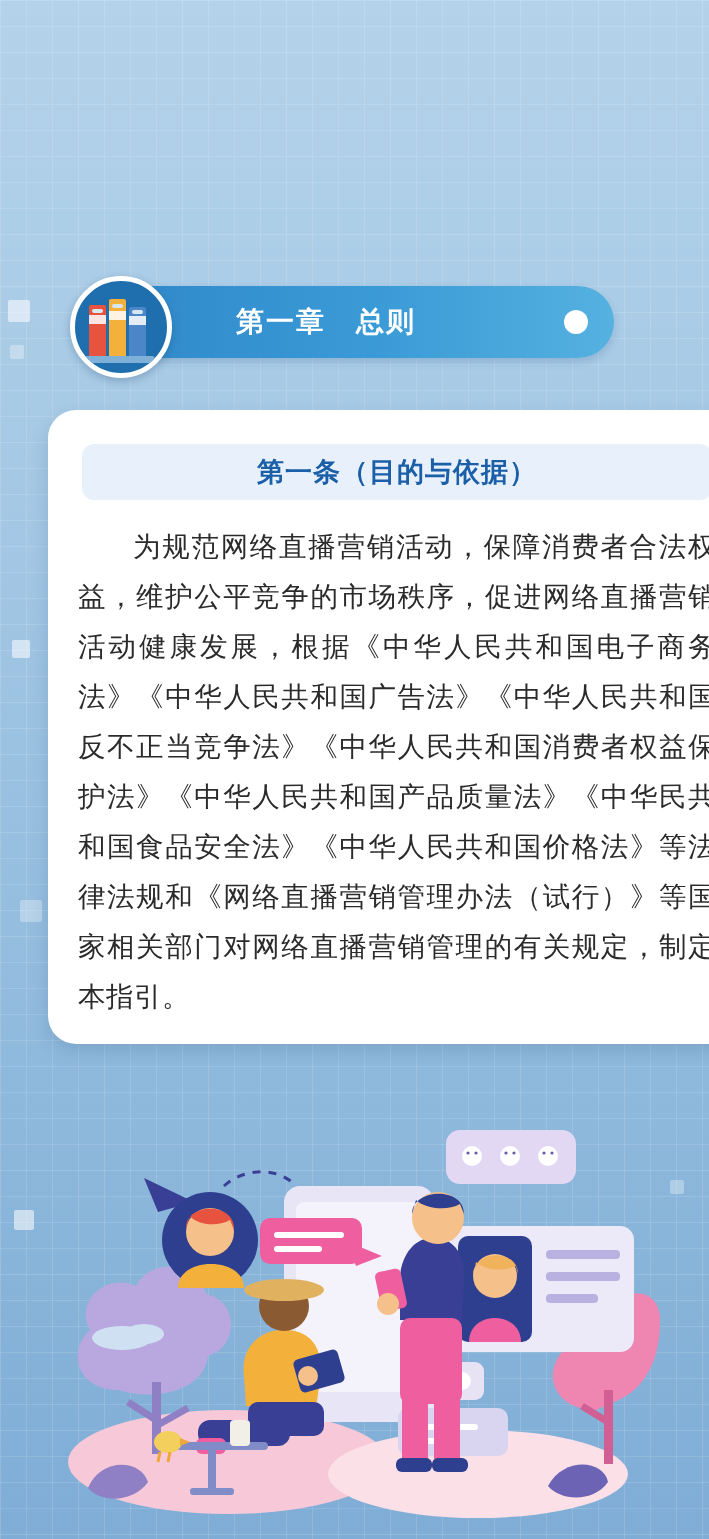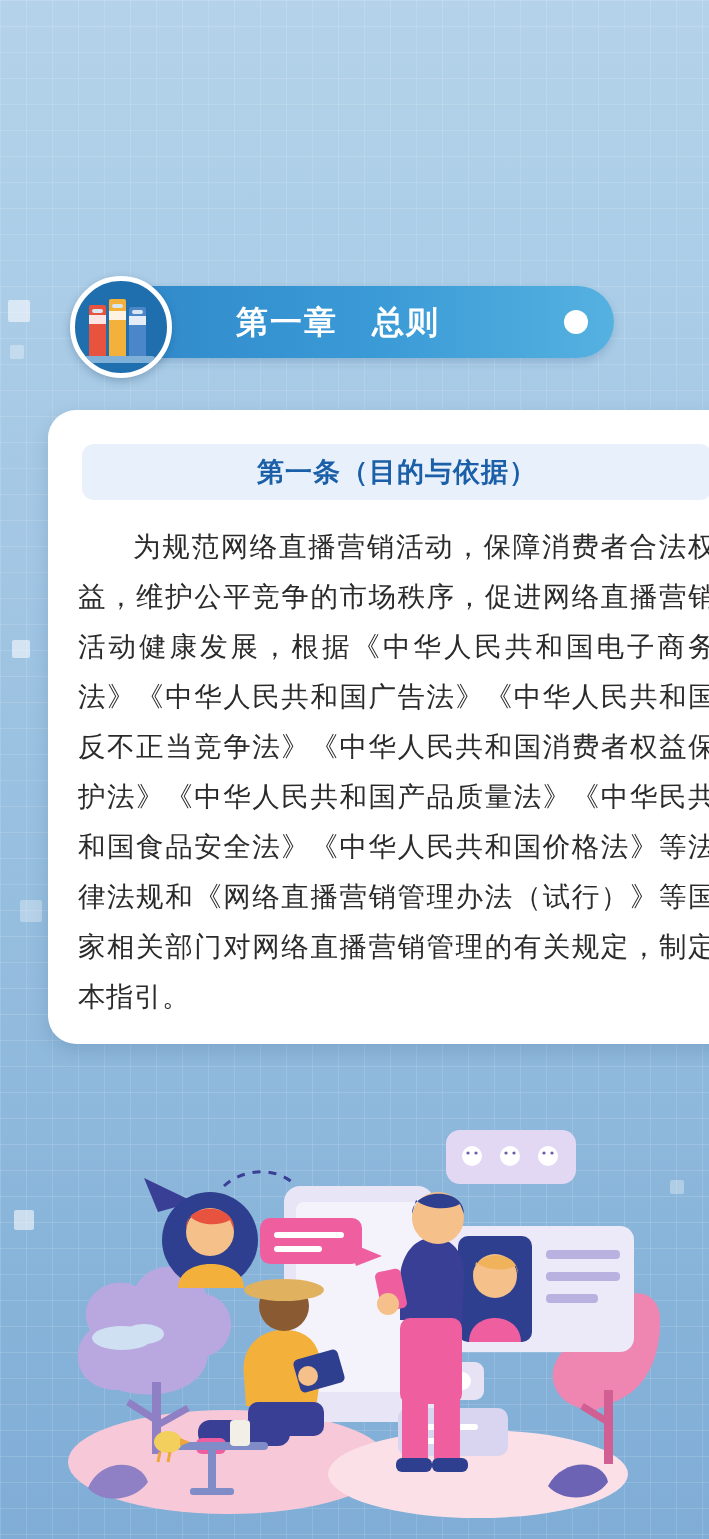--- a/index.html
+++ b/index.html
@@ -86,21 +86,21 @@
     background: linear-gradient(90deg, #2f86c8 0%, #3a9ad6 55%, #55b1e0 100%);
     box-shadow: 0 4px 8px rgba(30,80,130,0.2);
   }
   .chapter-label {
     position: absolute;
     left: 160px;
     top: 0;
     height: 64px;
     line-height: 72px;
     color: #ffffff;
-    font-size: 32px;
+    font-size: 28px;
     font-weight: bold;
     letter-spacing: 2px;
     text-align: center;
   }
   .chapter-end-dot {
     position: absolute;
     right: 26px;
     top: 24px;
     width: 24px;
     height: 24px;

